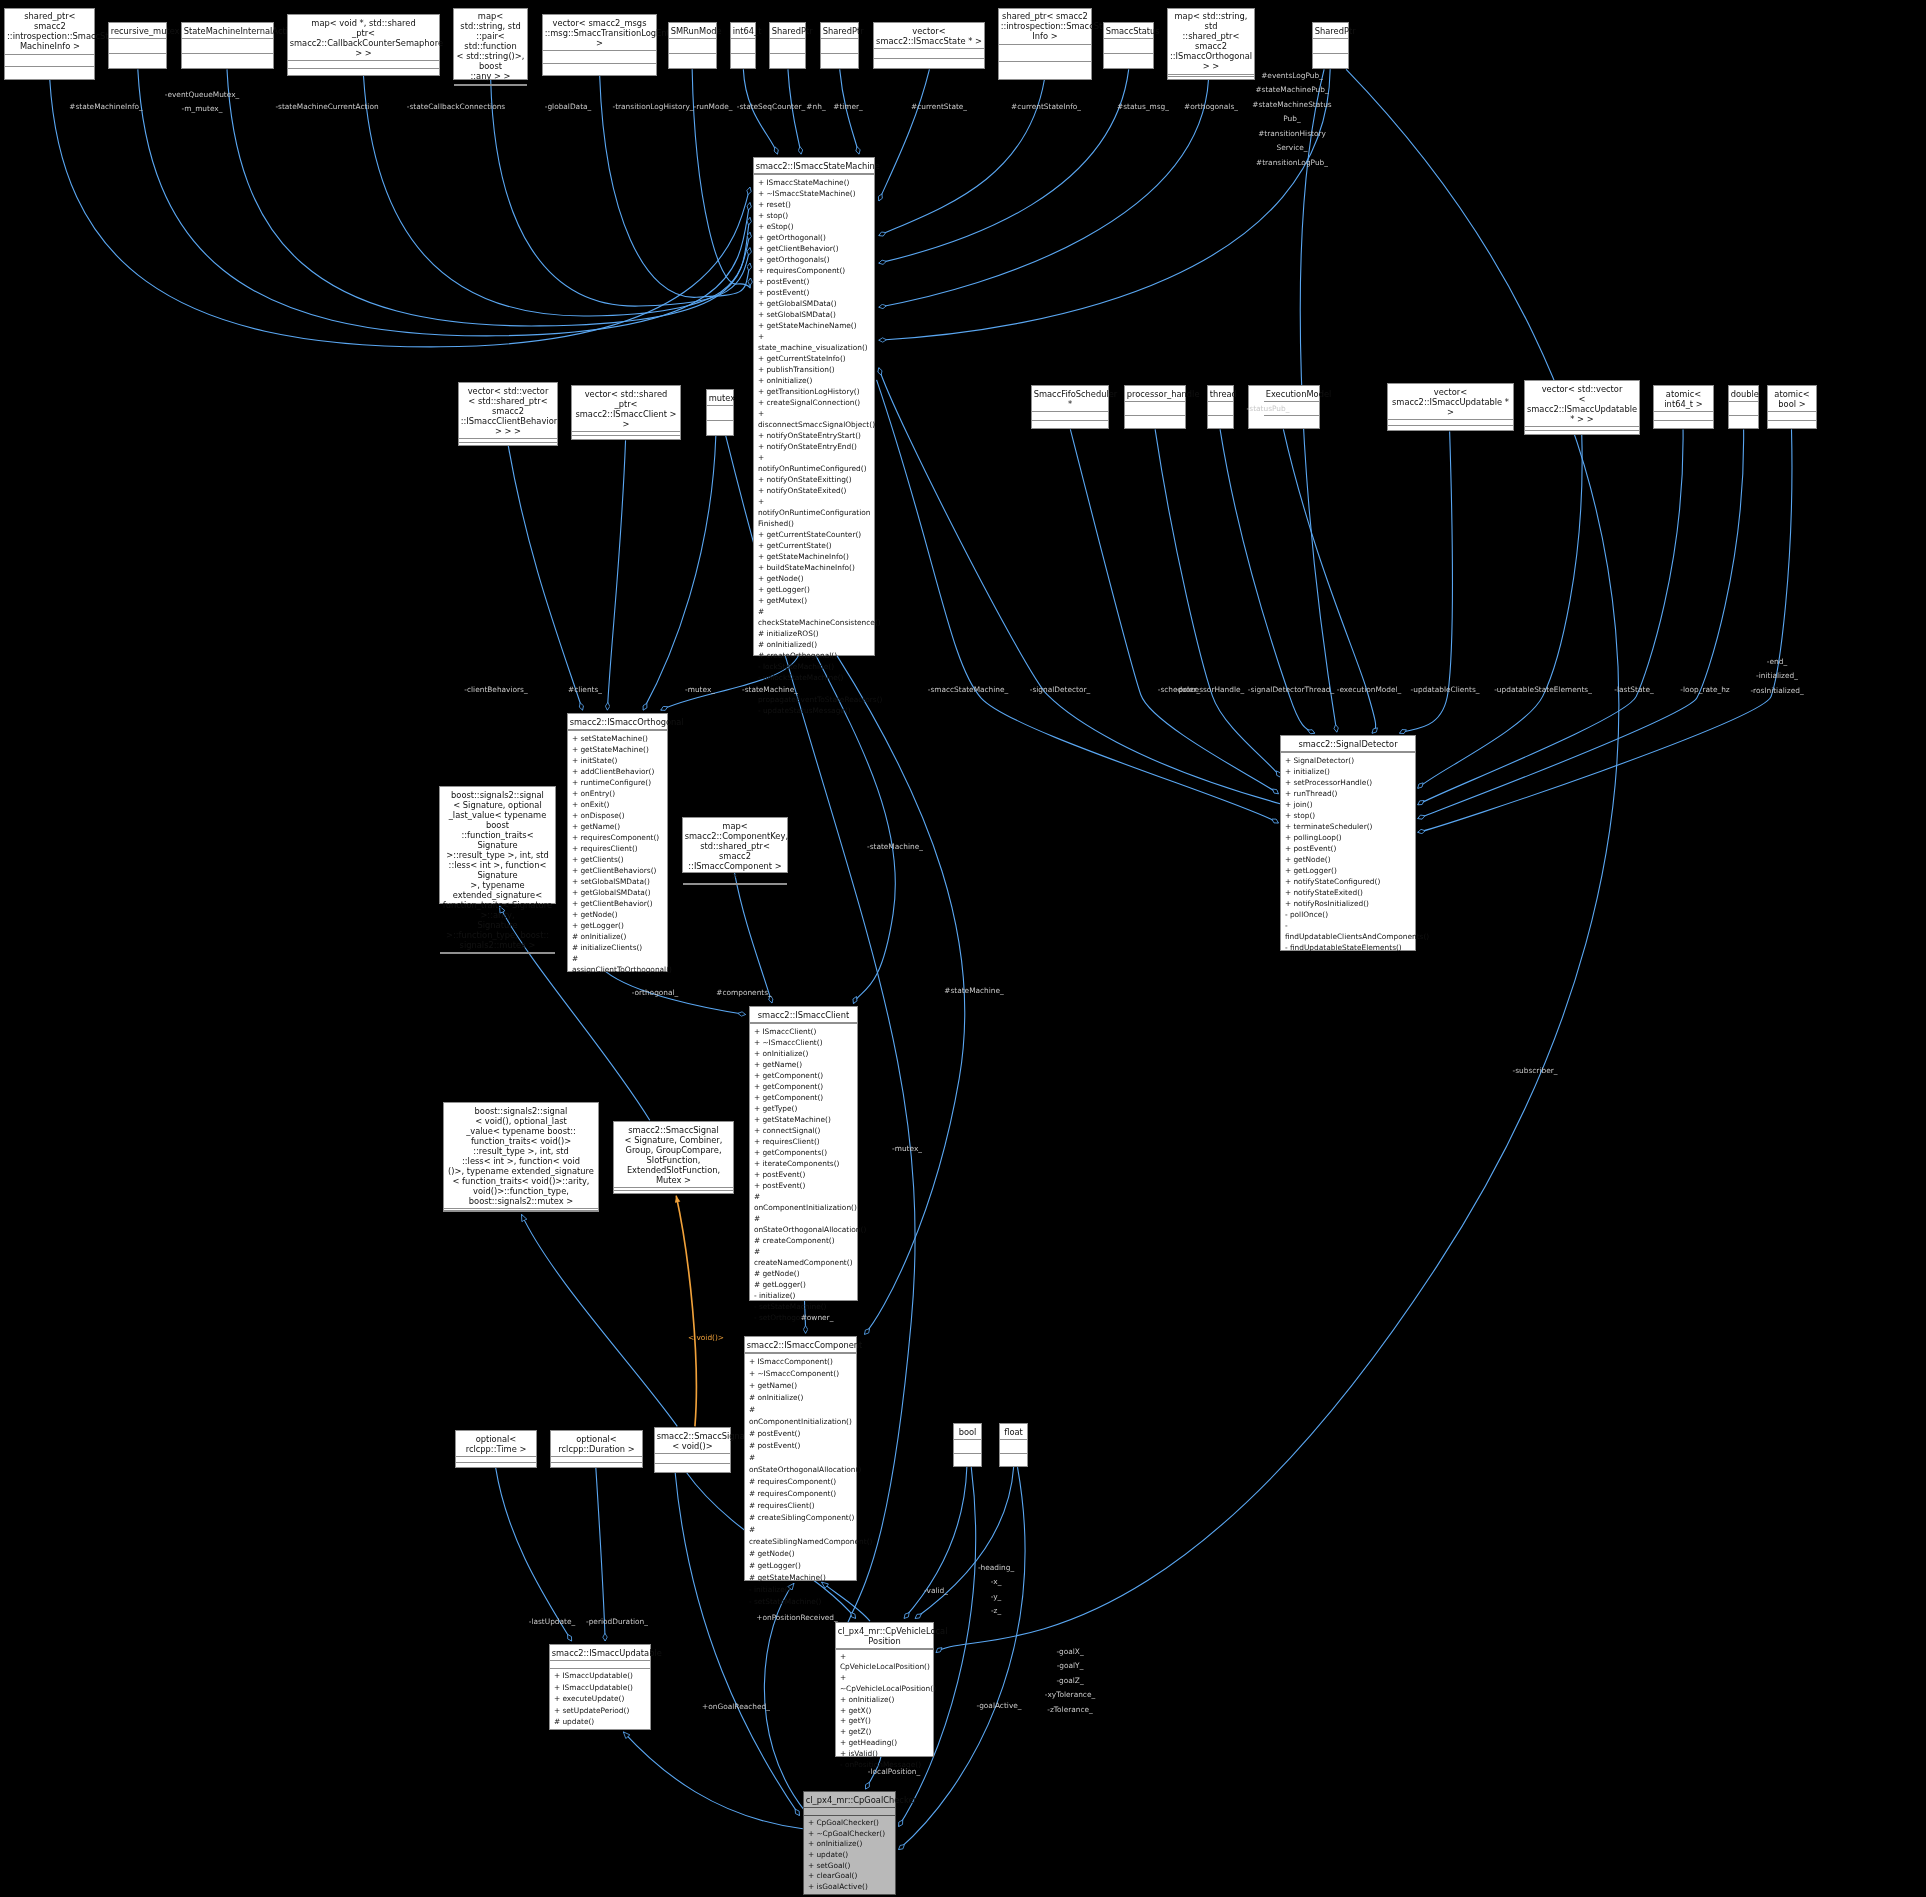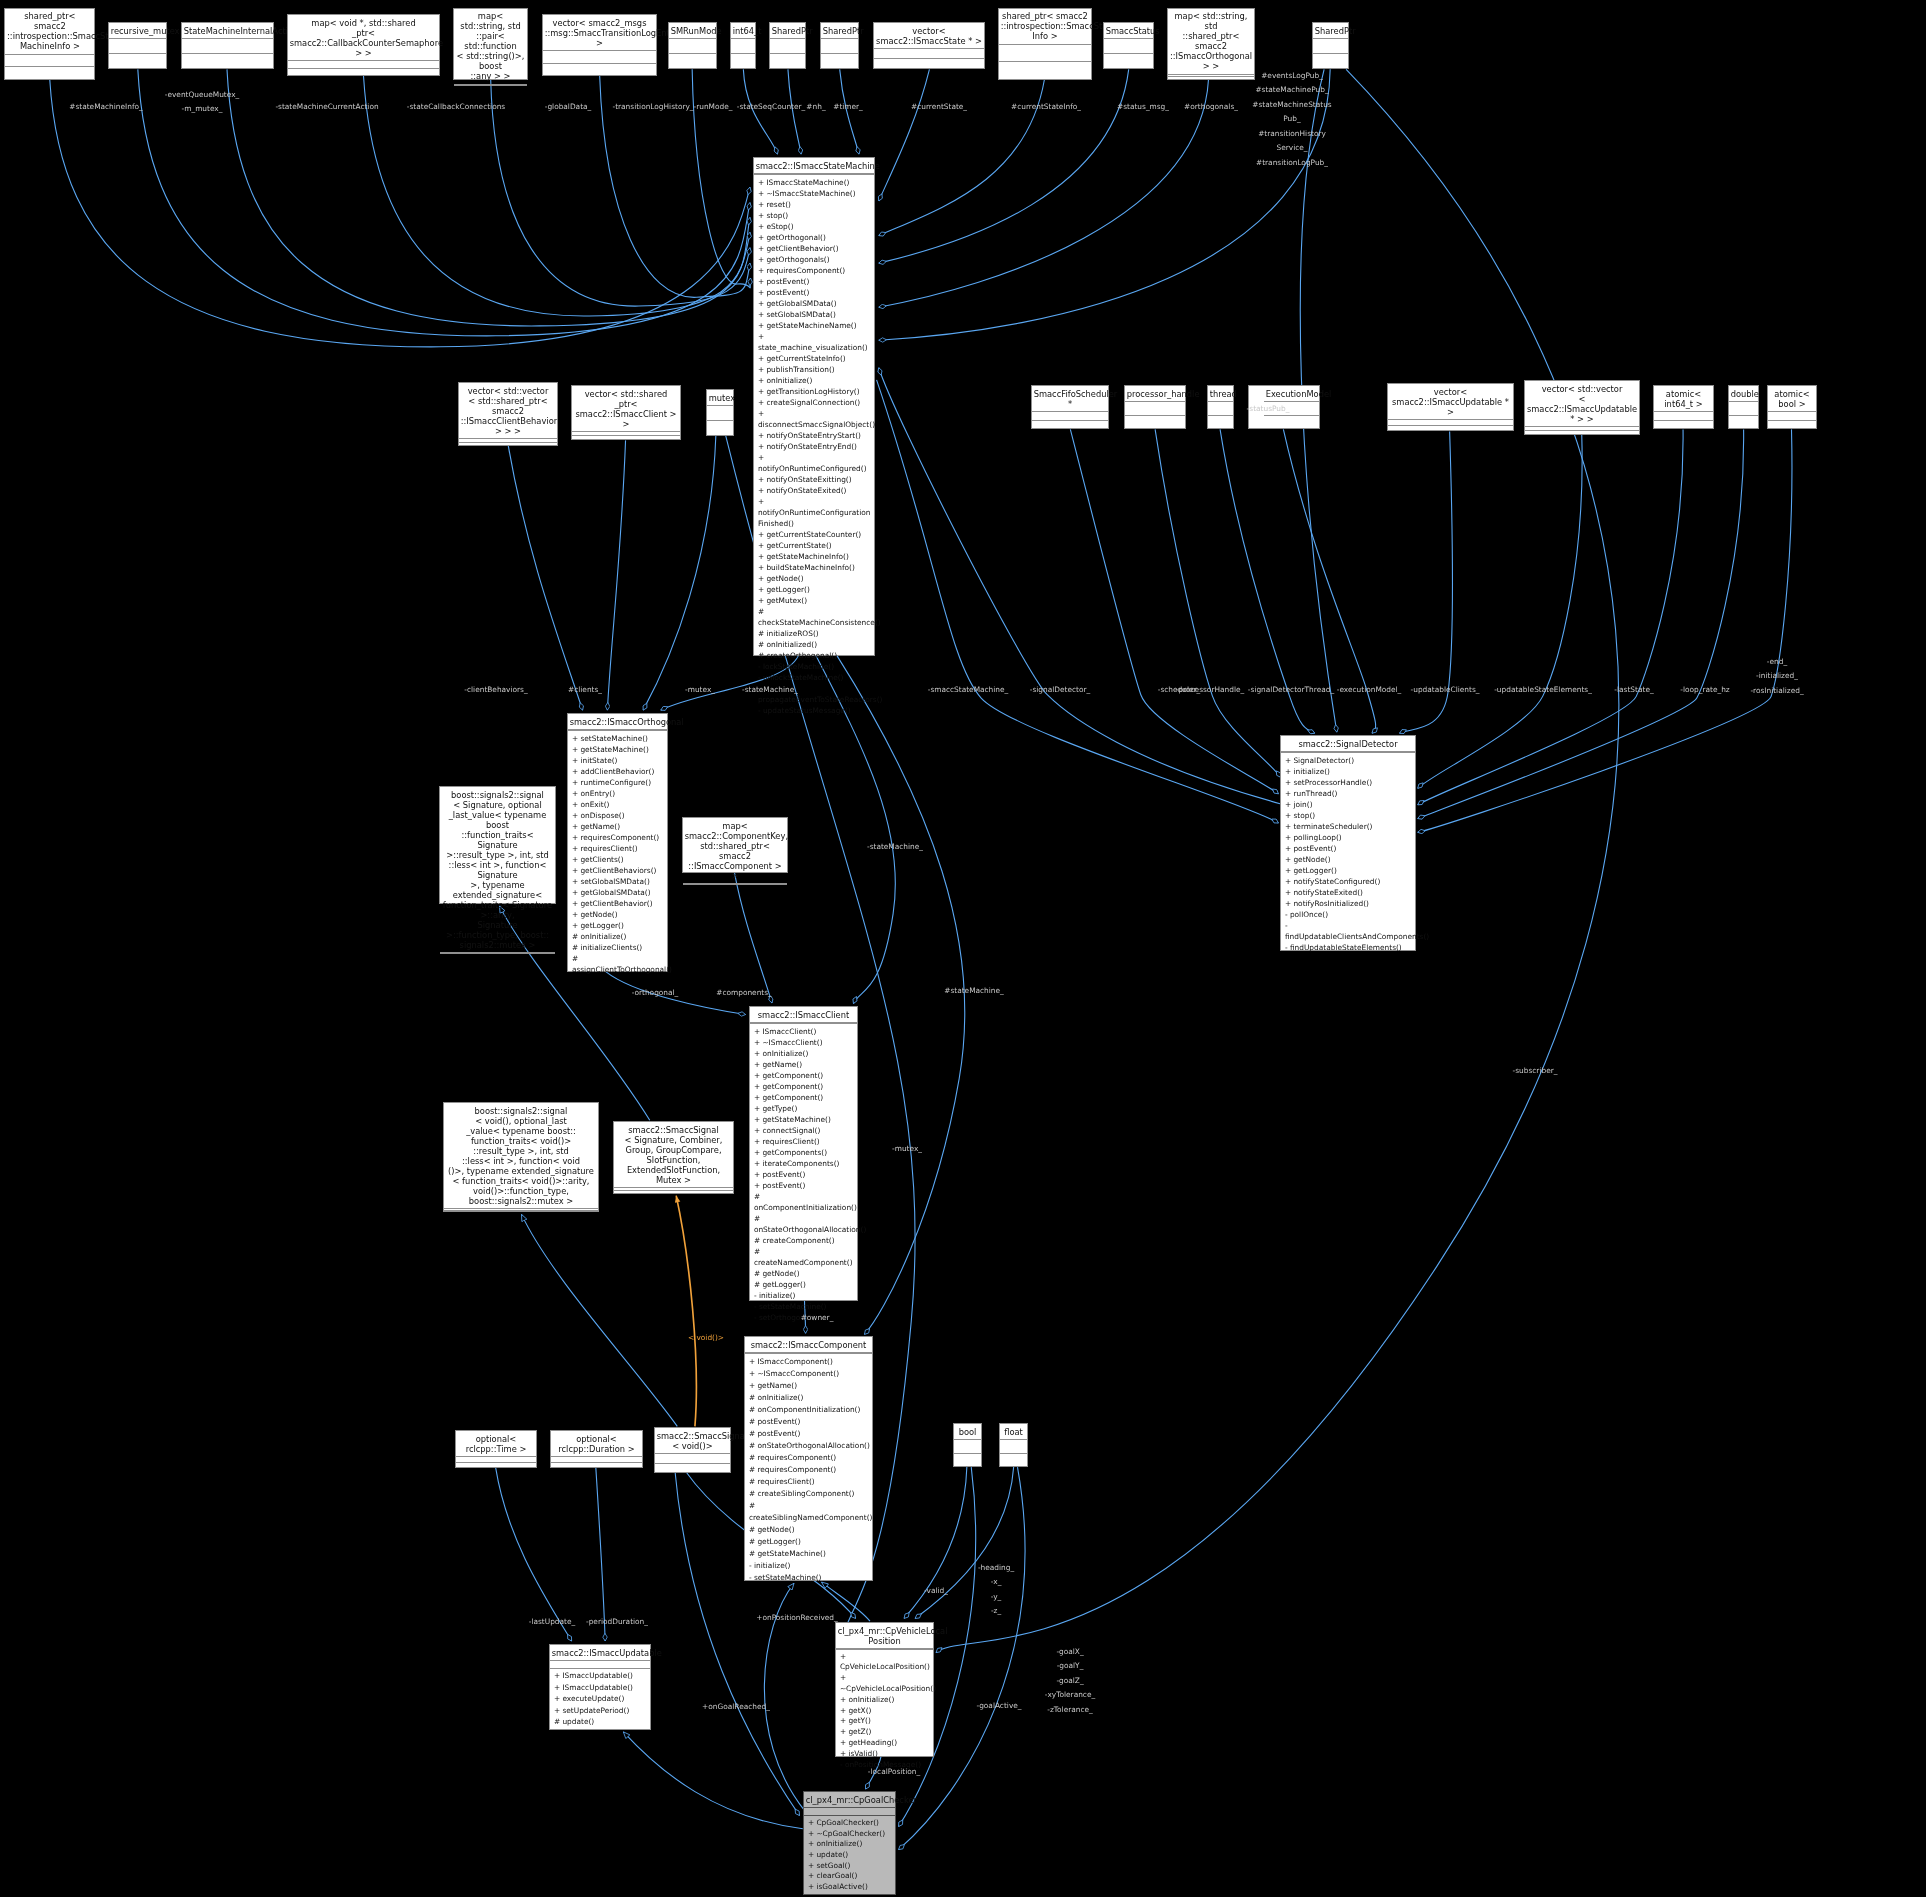--- a/index.html
+++ b/index.html
@@ -406,21 +406,21 @@
 # onComponentInitialization()
 # onStateOrthogonalAllocation()
 # createComponent()
 # createNamedComponent()
 # getNode()
 # getLogger()
 - initialize()
 - setStateMachine()
 - setOrthogonal()</div>
       </div>
-      <div class="node cls" style="left: 744px; top: 1336px; width: 129px; height: 245px;">
+      <div class="node cls" style="left: 744px; top: 1336px; width: 113px; height: 245px;">
         <div class="title">smacc2::ISmaccComponent</div>
         <div class="attrs"></div>
         <div class="methods" style="line-height: 12px;">+ ISmaccComponent()
 + ~ISmaccComponent()
 + getName()
 # onInitialize()
 # onComponentInitialization()
 # postEvent()
 # postEvent()
 # onStateOrthogonalAllocation()

